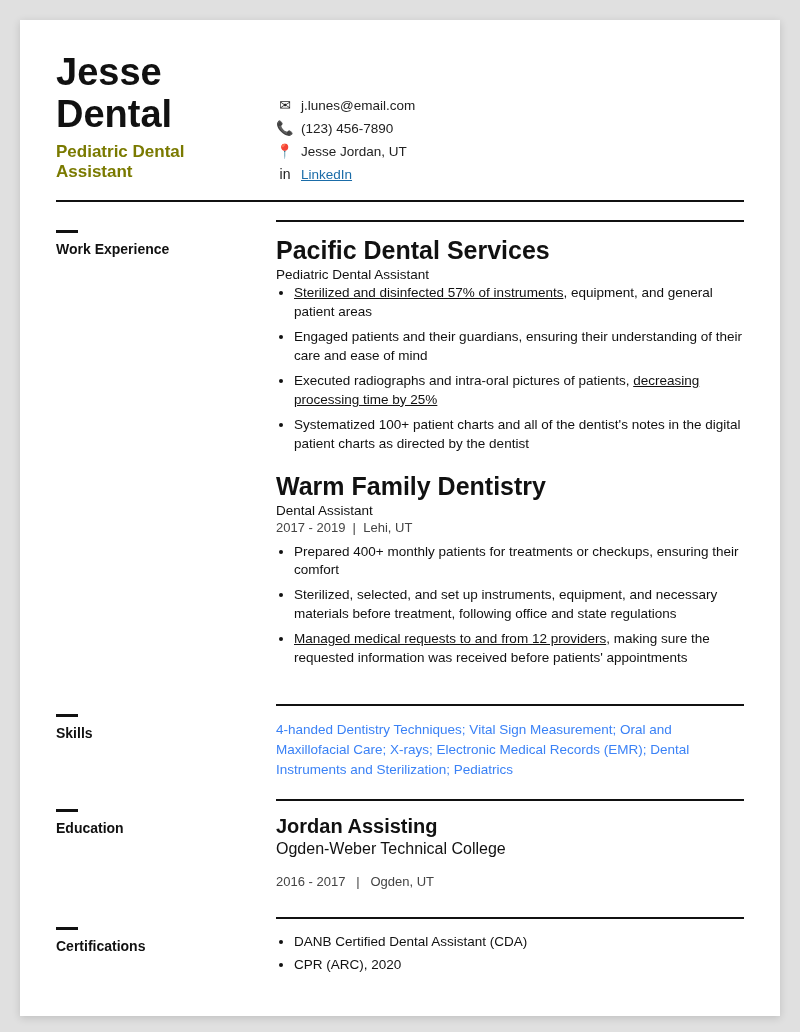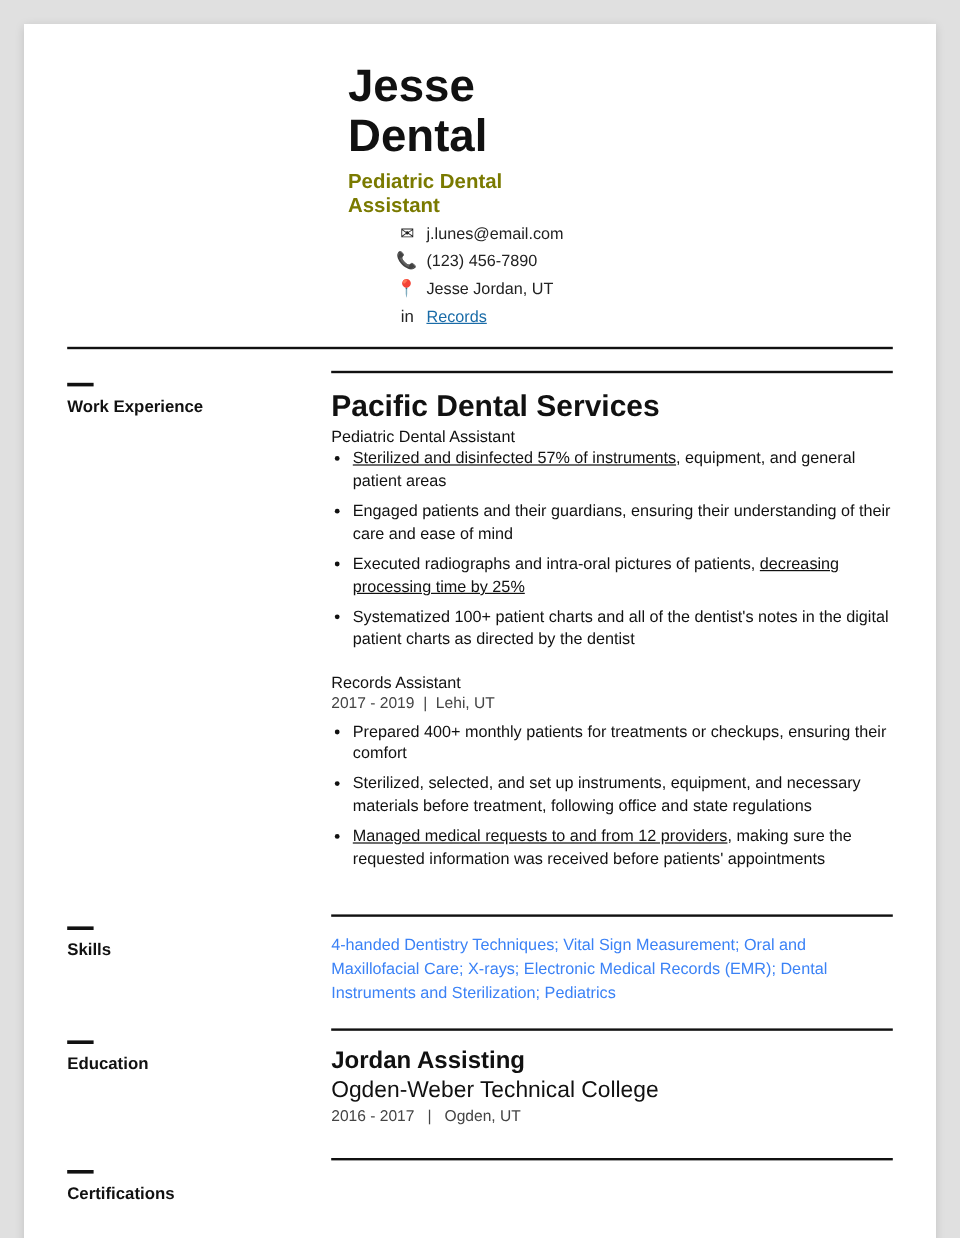--- a/index.html
+++ b/index.html
@@ -22,22 +22,22 @@
       background: #fff;
       width: 760px;
       min-height: 992px;
       padding: 32px 36px 36px 36px;
       box-shadow: 0 2px 8px rgba(0,0,0,0.15);
     }
 
     
     .header {
       display: flex;
-      flex-direction: column;
-      align-items: center;
+      flex-direction: row;
+      align-items: flex-end;
       border-bottom: 2.5px solid #111;
       padding-bottom: 18px;
       margin-bottom: 0;
     }
 
     .header-left {
       width: 220px;
       flex-shrink: 0;
       padding-right: 24px;
     }
@@ -161,23 +161,23 @@
 
     
     .edu-degree {
       font-size: 20px;
       font-weight: 700;
       color: #111;
       margin-bottom: 2px;
     }
 
     .edu-school {
-      font-size: 19px;
-      color: #111;
-      margin-bottom: 2px;
+      font-size: 16px;
+      color: #111;
+      margin-bottom: 16px;
     }
 
     .edu-meta {
       font-size: 13px;
       color: #444;
       margin-bottom: 10px;
     }
 
     
     .cert-bullets {
@@ -228,21 +228,21 @@
       <div class="contact-item">
         <span class="contact-icon">📞</span>
         <span>(123) 456-7890</span>
       </div>
       <div class="contact-item">
         <span class="contact-icon">📍</span>
         <span>Jesse Jordan, UT</span>
       </div>
       <div class="contact-item">
         <span class="contact-icon">in</span>
-        <a class="contact-link" href="#">Records</a>
+        <a class="contact-link" href="#">LinkedIn</a>
       </div>
     </div>
   </div>
 
   <div class="section-row">
     <div class="left-col">
       <span class="left-dash"></span>
       <div class="section-label">Work Experience</div>
     </div>
     <div class="right-col">
@@ -261,21 +261,22 @@
           <li>
             Executed radiographs and intra-oral pictures of patients, <span class="underline-bold">decreasing processing time by 25%</span>
           </li>
           <li>
             Systematized 100+ patient charts and all of the dentist's notes in the digital patient charts as directed by the dentist
           </li>
         </ul>
       </div>
 
       <div>
-        <div class="job-role">Records Assistant</div>
+        <div class="job-title-company">Warm Family Dentistry</div>
+        <div class="job-role">Dental Assistant</div>
         <div class="job-meta">2017 - 2019 &nbsp;|&nbsp; Lehi, UT</div>
         <ul class="job-bullets">
           <li>
             Prepared 400+ monthly patients for treatments or checkups, ensuring their comfort
           </li>
           <li>
             Sterilized, selected, and set up instruments, equipment, and necessary materials before treatment, following office and state regulations
           </li>
           <li>
             <span class="underline-bold">Managed medical requests to and from 12 providers</span>, making sure the requested information was received before patients' appointments
@@ -311,16 +312,20 @@
     </div>
   </div>
 
   <div class="section-row">
     <div class="left-col">
       <span class="left-dash"></span>
       <div class="section-label">Certifications</div>
     </div>
     <div class="right-col">
       <hr class="section-divider">
+      <ul class="cert-bullets">
+        <li>DANB Certified Dental Assistant (CDA)</li>
+        <li>CPR (ARC), 2020</li>
+      </ul>
     </div>
   </div>
 
 </div>
 
 </body></html>

